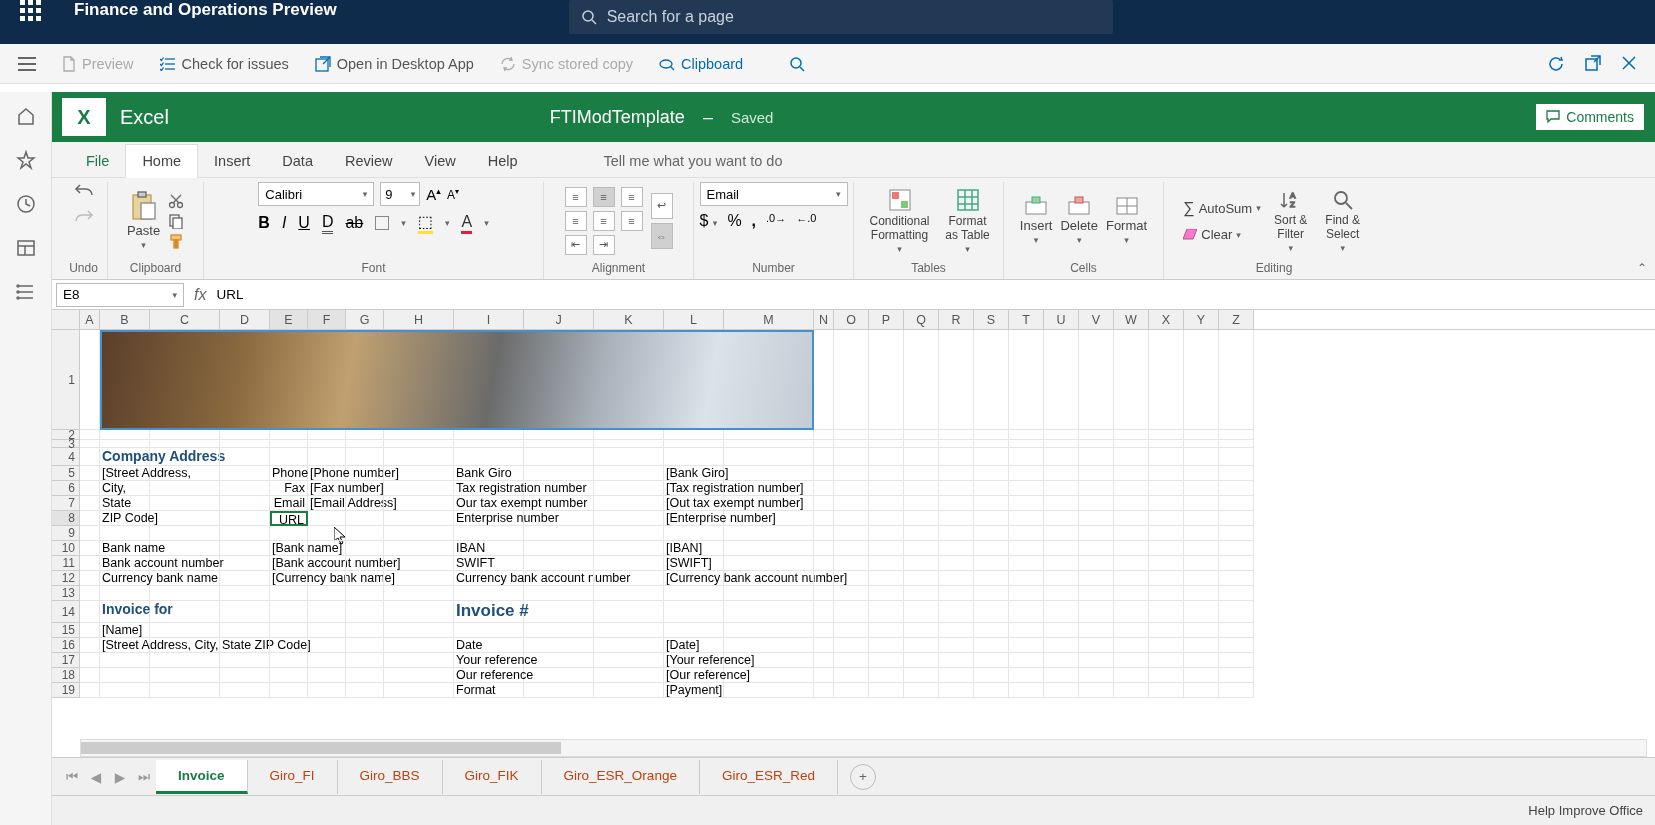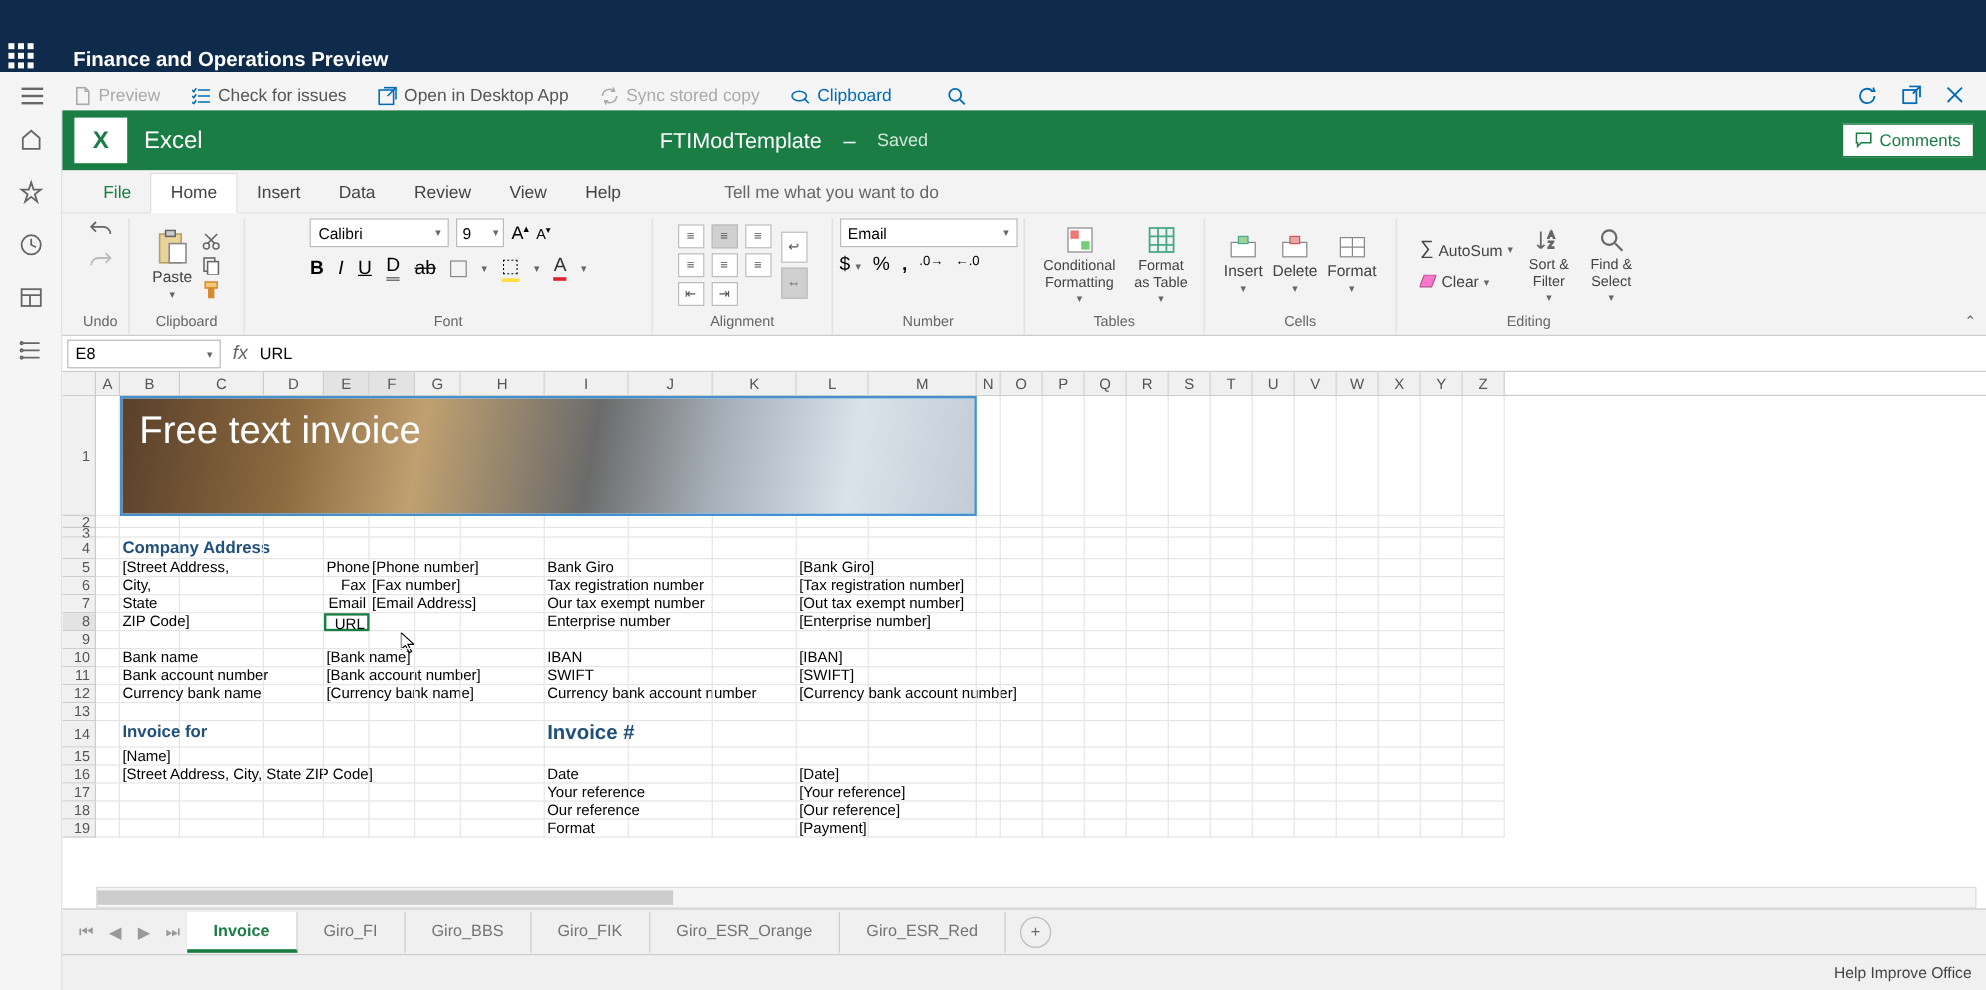--- a/index.html
+++ b/index.html
@@ -1,19 +1,19 @@
 <!DOCTYPE html>
 <html><head>
 <meta charset="utf-8">
 <style>
 * { margin: 0; padding: 0; box-sizing: border-box; font-family: "Segoe UI", Arial, sans-serif; }
 body { width: 1655px; height: 825px; overflow: hidden; background: #fff; }
 
 
-.topbar { height: 60px; background: #0f2b4c; color: #fff; display: flex; align-items: flex-end; padding: 0 7px; }
+.topbar { height: 44px; background: #0f2b4c; color: #fff; display: flex; align-items: flex-start; padding: 0 20px; }
 .waffle { width: 24px; height: 24px; display: grid; grid-template-columns: repeat(3,5px); grid-template-rows: repeat(3,5px); gap: 3px; cursor: pointer; }
 .waffle span { background: #fff; width: 5px; height: 5px; }
 .app-title { font-size: 17px; font-weight: 600; margin-left: 30px; }
 .searchbox { margin-left: 232px; width: 544px; height: 34px; background: #223955; border-radius: 2px; display: flex; align-items: center; padding: 0 12px; color: #c9d1da; }
 .searchbox svg { margin-right: 10px; }
 .topbar-right { margin-left: auto; display: flex; align-items: center; gap: 22px; }
 .top-icon { width: 20px; height: 20px; cursor: pointer; }
 .badge-av { width: 30px; height: 30px; border-radius: 50%; background: #bcc8d6; color: #2c3b4d; font-size: 13px; display: flex; align-items: center; justify-content: center; font-weight: 500; }
 
 
@@ -83,21 +83,21 @@
 .banner { background: linear-gradient(100deg, #5a3f2a 0%, #8b6a40 20%, #c0a070 35%, #6b6b6b 55%, #a9b2bb 70%, #dae2ea 85%, #c3ccd4 100%); color: #fff; height: 100px; display: flex; flex-direction: column; justify-content: space-between; padding: 8px 14px; border: 2px solid #4591d0; }
 .banner h1 { font-size: 32px; font-weight: 500; }
 .banner .sub { font-size: 17px; }
 .secthdr { color: #1f4f7a; font-weight: 600; font-size: 14px; }
 .invno { color: #1f4f7a; font-weight: 600; font-size: 17px; }
 .selcell { border: 2px solid #197d44 !important; }
 
 
 .sheets { position: absolute; left: 0; right: 0; bottom: 30px; height: 38px; background: #f0f0f0; border-top: 1px solid #ccc; display: flex; align-items: center; padding: 0 8px; gap: 0; font-size: 13.5px; }
 .shnav { width: 24px; text-align: center; color: #999; cursor: pointer; }
-.shtab { padding: 8px 22px; border-right: 1px solid #ccc; cursor: pointer; color: #737373; }
+.shtab { padding: 8px 22px; border-right: 1px solid #ccc; cursor: pointer; color: #c2410c; }
 .shtab.active { background: #fff; color: #197d44; font-weight: 600; border-bottom: 3px solid #197d44; }
 .shadd { width: 26px; height: 26px; border: 1px solid #bbb; border-radius: 50%; display: flex; align-items: center; justify-content: center; margin-left: 12px; cursor: pointer; color: #666;}
 
 
 .status { position: absolute; left: 0; right: 0; bottom: 0; height: 30px; background: #f0f0f0; border-top: 1px solid #ccc; display: flex; align-items: center; padding: 0 12px; font-size: 13px; color: #444; }
 .status .r { margin-left: auto; cursor: pointer; }
 
 
 .hscroll { position:absolute; left:28px; right:8px; bottom:0; height:18px; background:#f5f5f5; border:1px solid #ddd; }
 .hscroll .thumb { position:absolute; left:0; width:480px; top:2px; bottom:2px; background:#ccc; }
@@ -111,20 +111,27 @@
       <span></span>
       <span></span>
       <span></span>
       <span></span>
       <span></span>
       <span></span>
       <span></span>
       <span></span>
     </div>
   <div class="app-title">Finance and Operations Preview</div>
+  <div class="searchbox">
+    <svg width="16" height="16" viewBox="0 0 16 16" fill="none" stroke="#c9d1da" stroke-width="1.5">
+        <circle cx="7" cy="7" r="5"></circle>
+        <line x1="11" y1="11" x2="15" y2="15"></line>
+      </svg>
+    <span>Search for a page</span>
+  </div>
 </div>
 
 <div class="cmdbar">
   <div class="burg"></div>
   <div class="cmd-item" style="color:#aaa;">
     <svg width="14" height="16" viewBox="0 0 14 16" fill="none" stroke="#aaa" stroke-width="1.3">
         <path d="M2 1h7l3 3v11H2z"></path>
         <path d="M9 1v3h3"></path>
       </svg>
     <span>Preview</span>
@@ -486,21 +493,20 @@
         <div class="ch" style="width: 35px;">W</div>
         <div class="ch" style="width: 35px;">X</div>
         <div class="ch" style="width: 35px;">Y</div>
         <div class="ch" style="width: 35px;">Z</div>
       </div>
     <div class="rows" id="rows">
         <div class="rw tall">
           <div class="rh">1</div>
           <div class="cl" style="width: 20px;"></div>
           <div class="cl banner" style="width: 714px;">
-            <h1>Free text invoice</h1>
           </div>
           <div class="cl" style="width: 20px;"></div>
           <div class="cl" style="width: 35px;"></div>
           <div class="cl" style="width: 35px;"></div>
           <div class="cl" style="width: 35px;"></div>
           <div class="cl" style="width: 35px;"></div>
           <div class="cl" style="width: 35px;"></div>
           <div class="cl" style="width: 35px;"></div>
           <div class="cl" style="width: 35px;"></div>
           <div class="cl" style="width: 35px;"></div>

